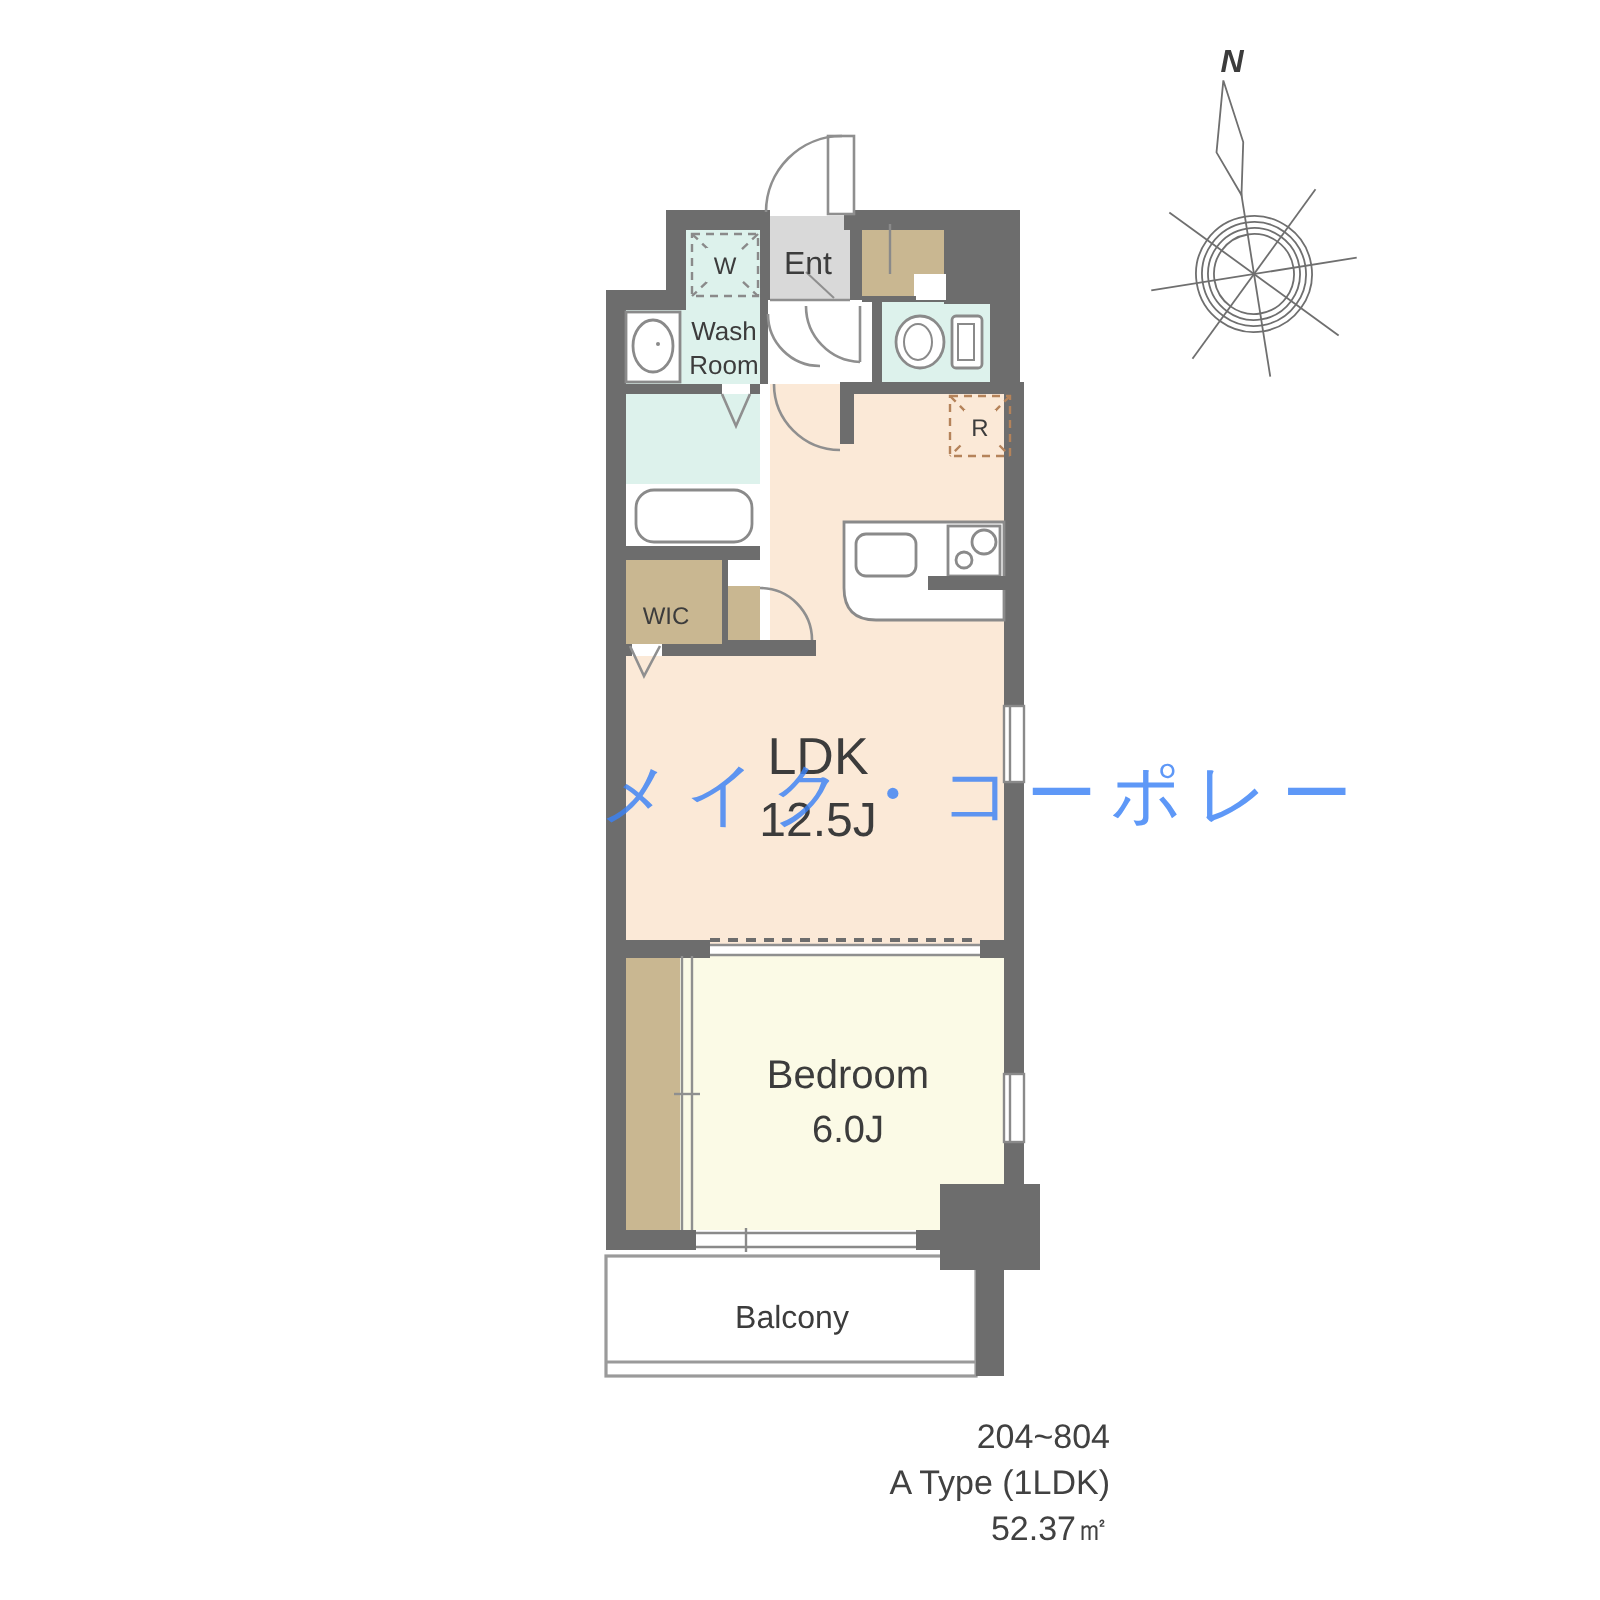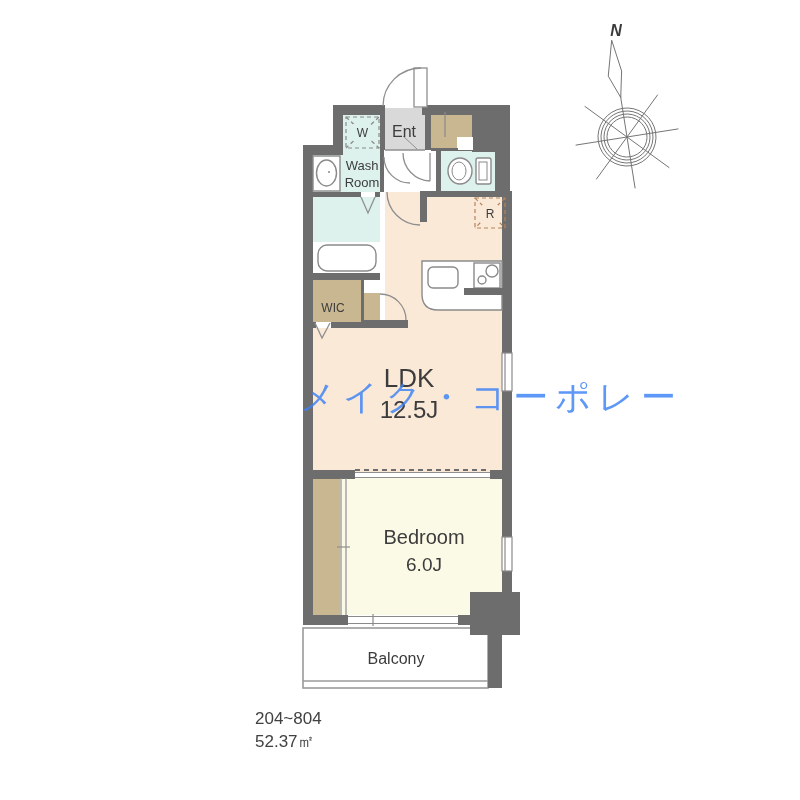--- a/index.html
+++ b/index.html
@@ -8,21 +8,21 @@
     font-family:"Liberation Sans", sans-serif;overflow:hidden;
   }
   .plan-svg{position:absolute;left:0;top:0;z-index:1;}
   .watermark{
     position:absolute;left:300px;top:374px;z-index:5;
     font-size:35px;letter-spacing:7px;color:#3b82f6;opacity:.82;
     white-space:nowrap;pointer-events:none;
   }
   .caption{
     position:absolute;left:255px;top:707px;width:300px;z-index:2;
-    text-align:left;color:#414141;font-size:17px;line-height:23px;
+    text-align:right;color:#414141;font-size:17px;line-height:23px;
   }
   .caption div{white-space:nowrap;}
   text{fill:#3c3c3c;}
 </style>
 </head>
 <body>
 
 <div class="page">
 
 <svg class="plan-svg" width="800" height="800" viewBox="0 0 800 800">
@@ -209,16 +209,17 @@
       <polygon points="627,39 632,71 627,97 618,74" fill="#ffffff"></polygon>
     </g>
     <text x="616" y="36" font-size="16" font-weight="bold" font-style="italic" stroke="none" fill="#3c3c3c" text-anchor="middle">N</text>
   </g>
 </svg>
 
 <div class="watermark">メイク・コーポレー</div>
 
 <div class="caption">
   <div>204~804</div>
+  <div>A Type (1LDK)</div>
   <div>52.37㎡</div>
 </div>
 
 </div>
 
 </body></html>

